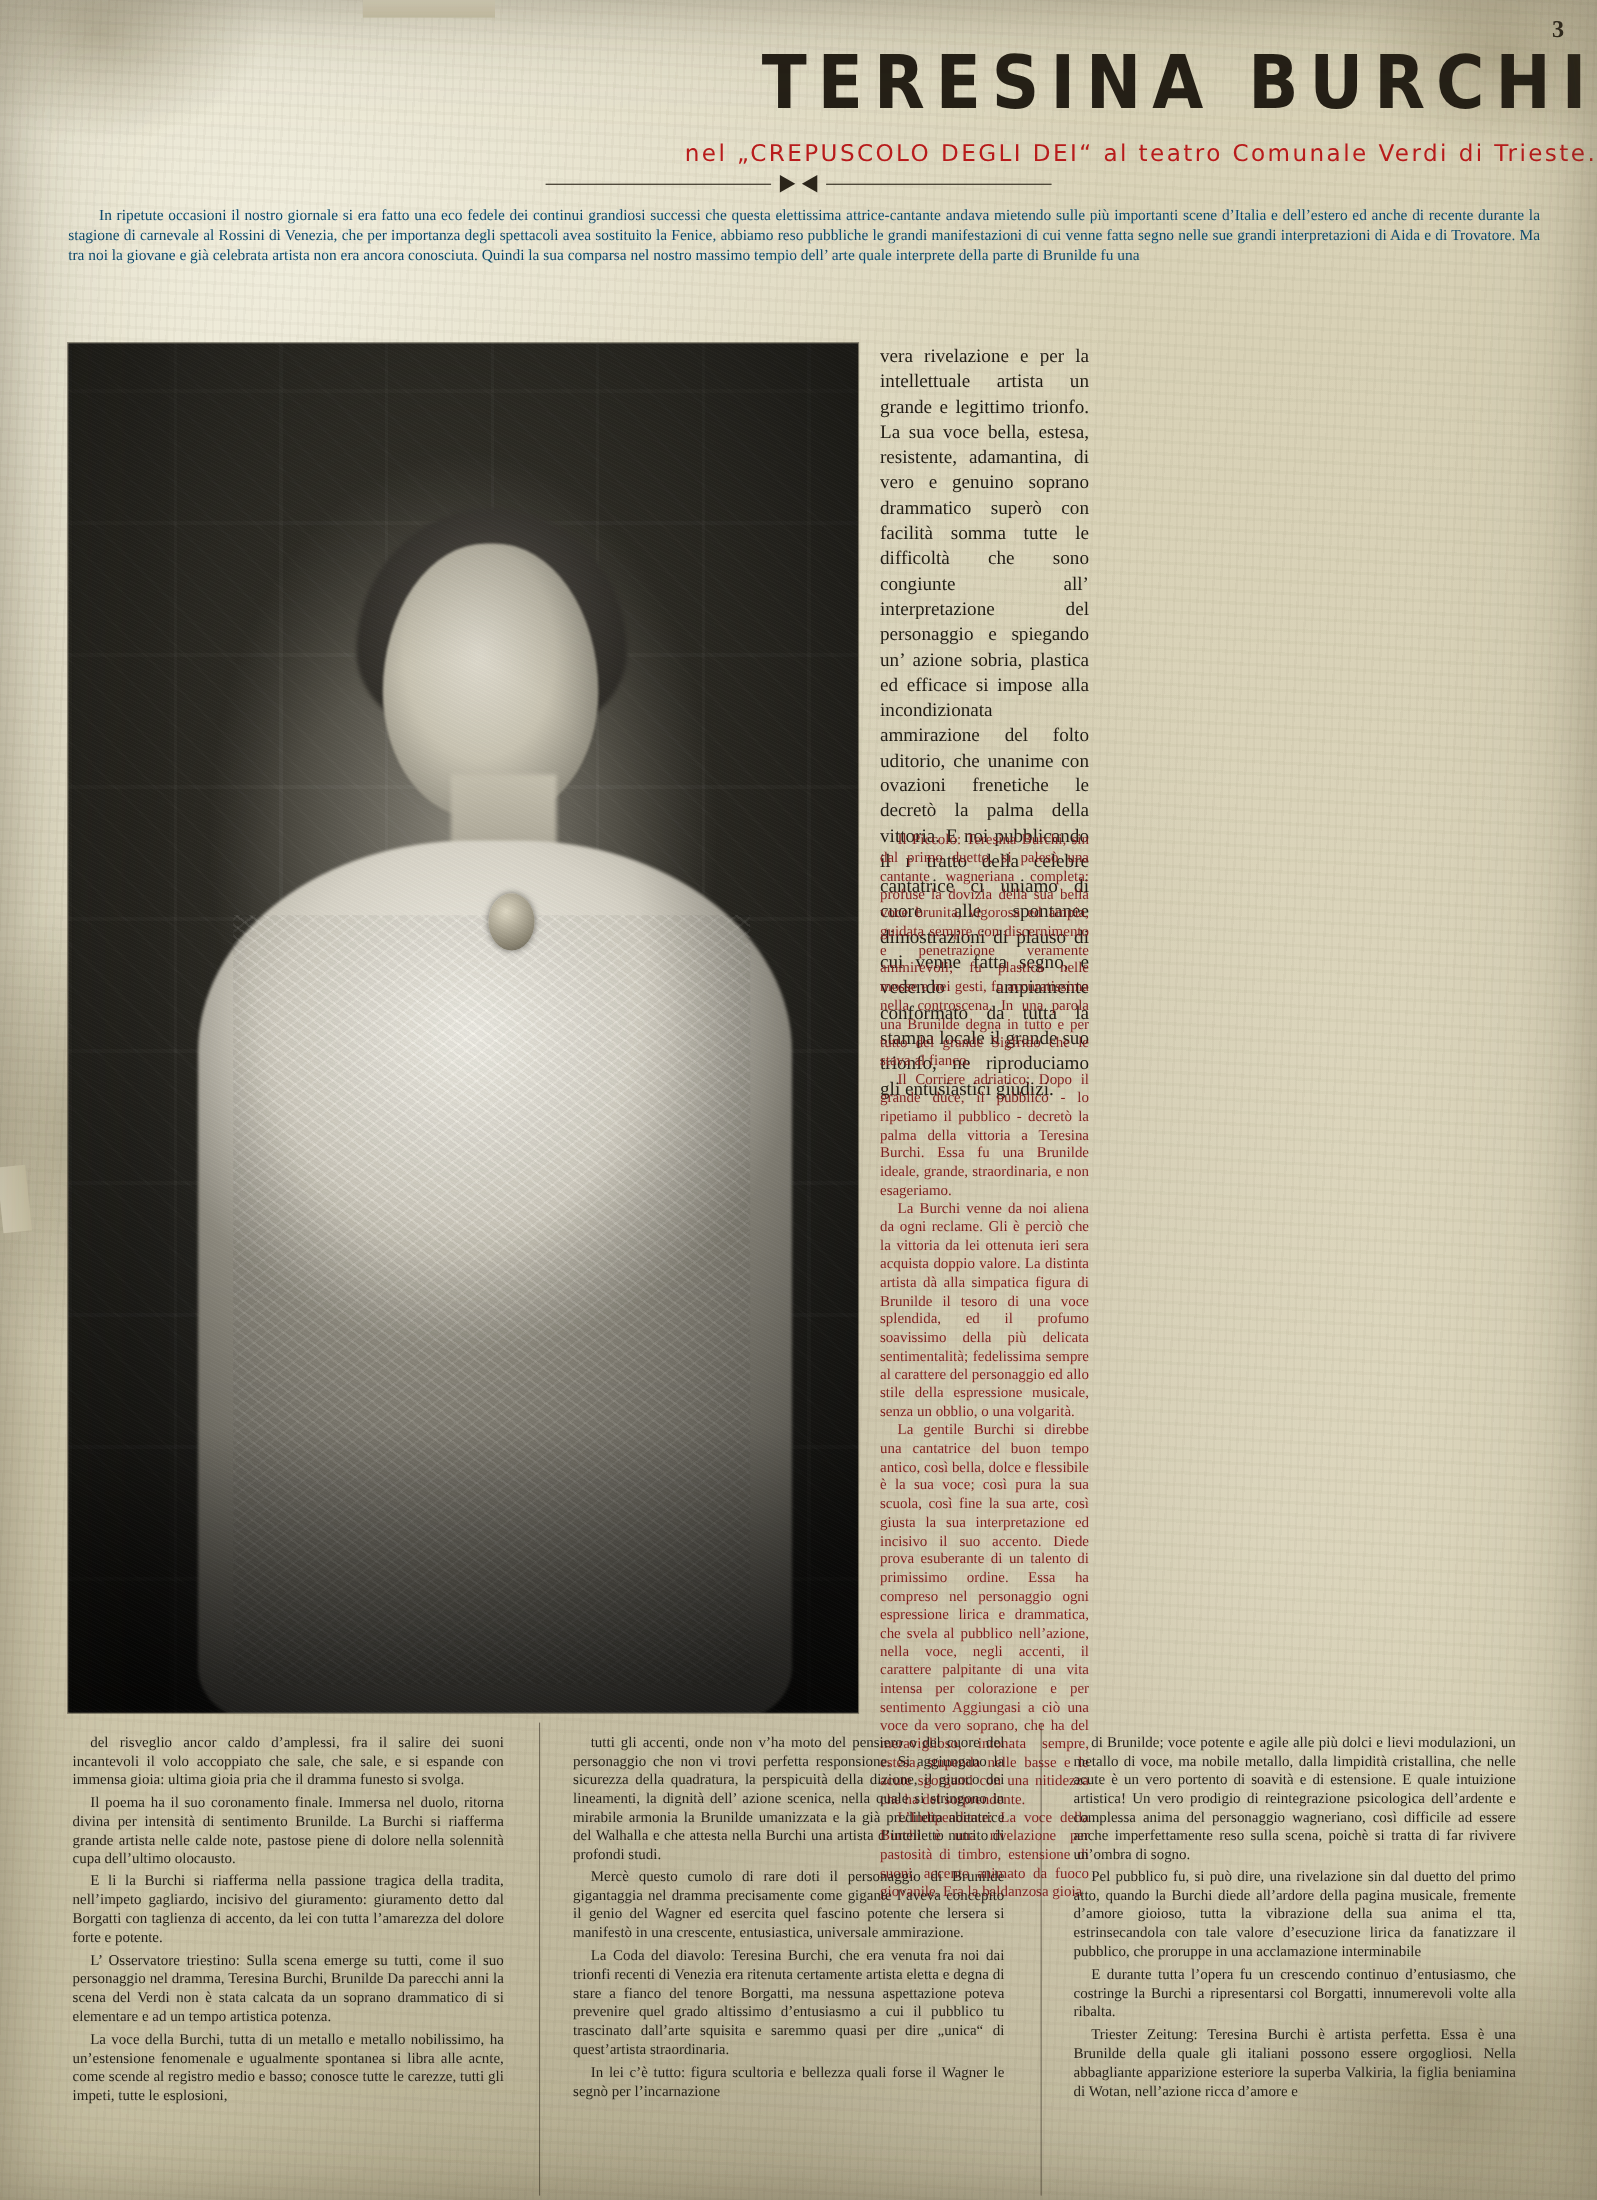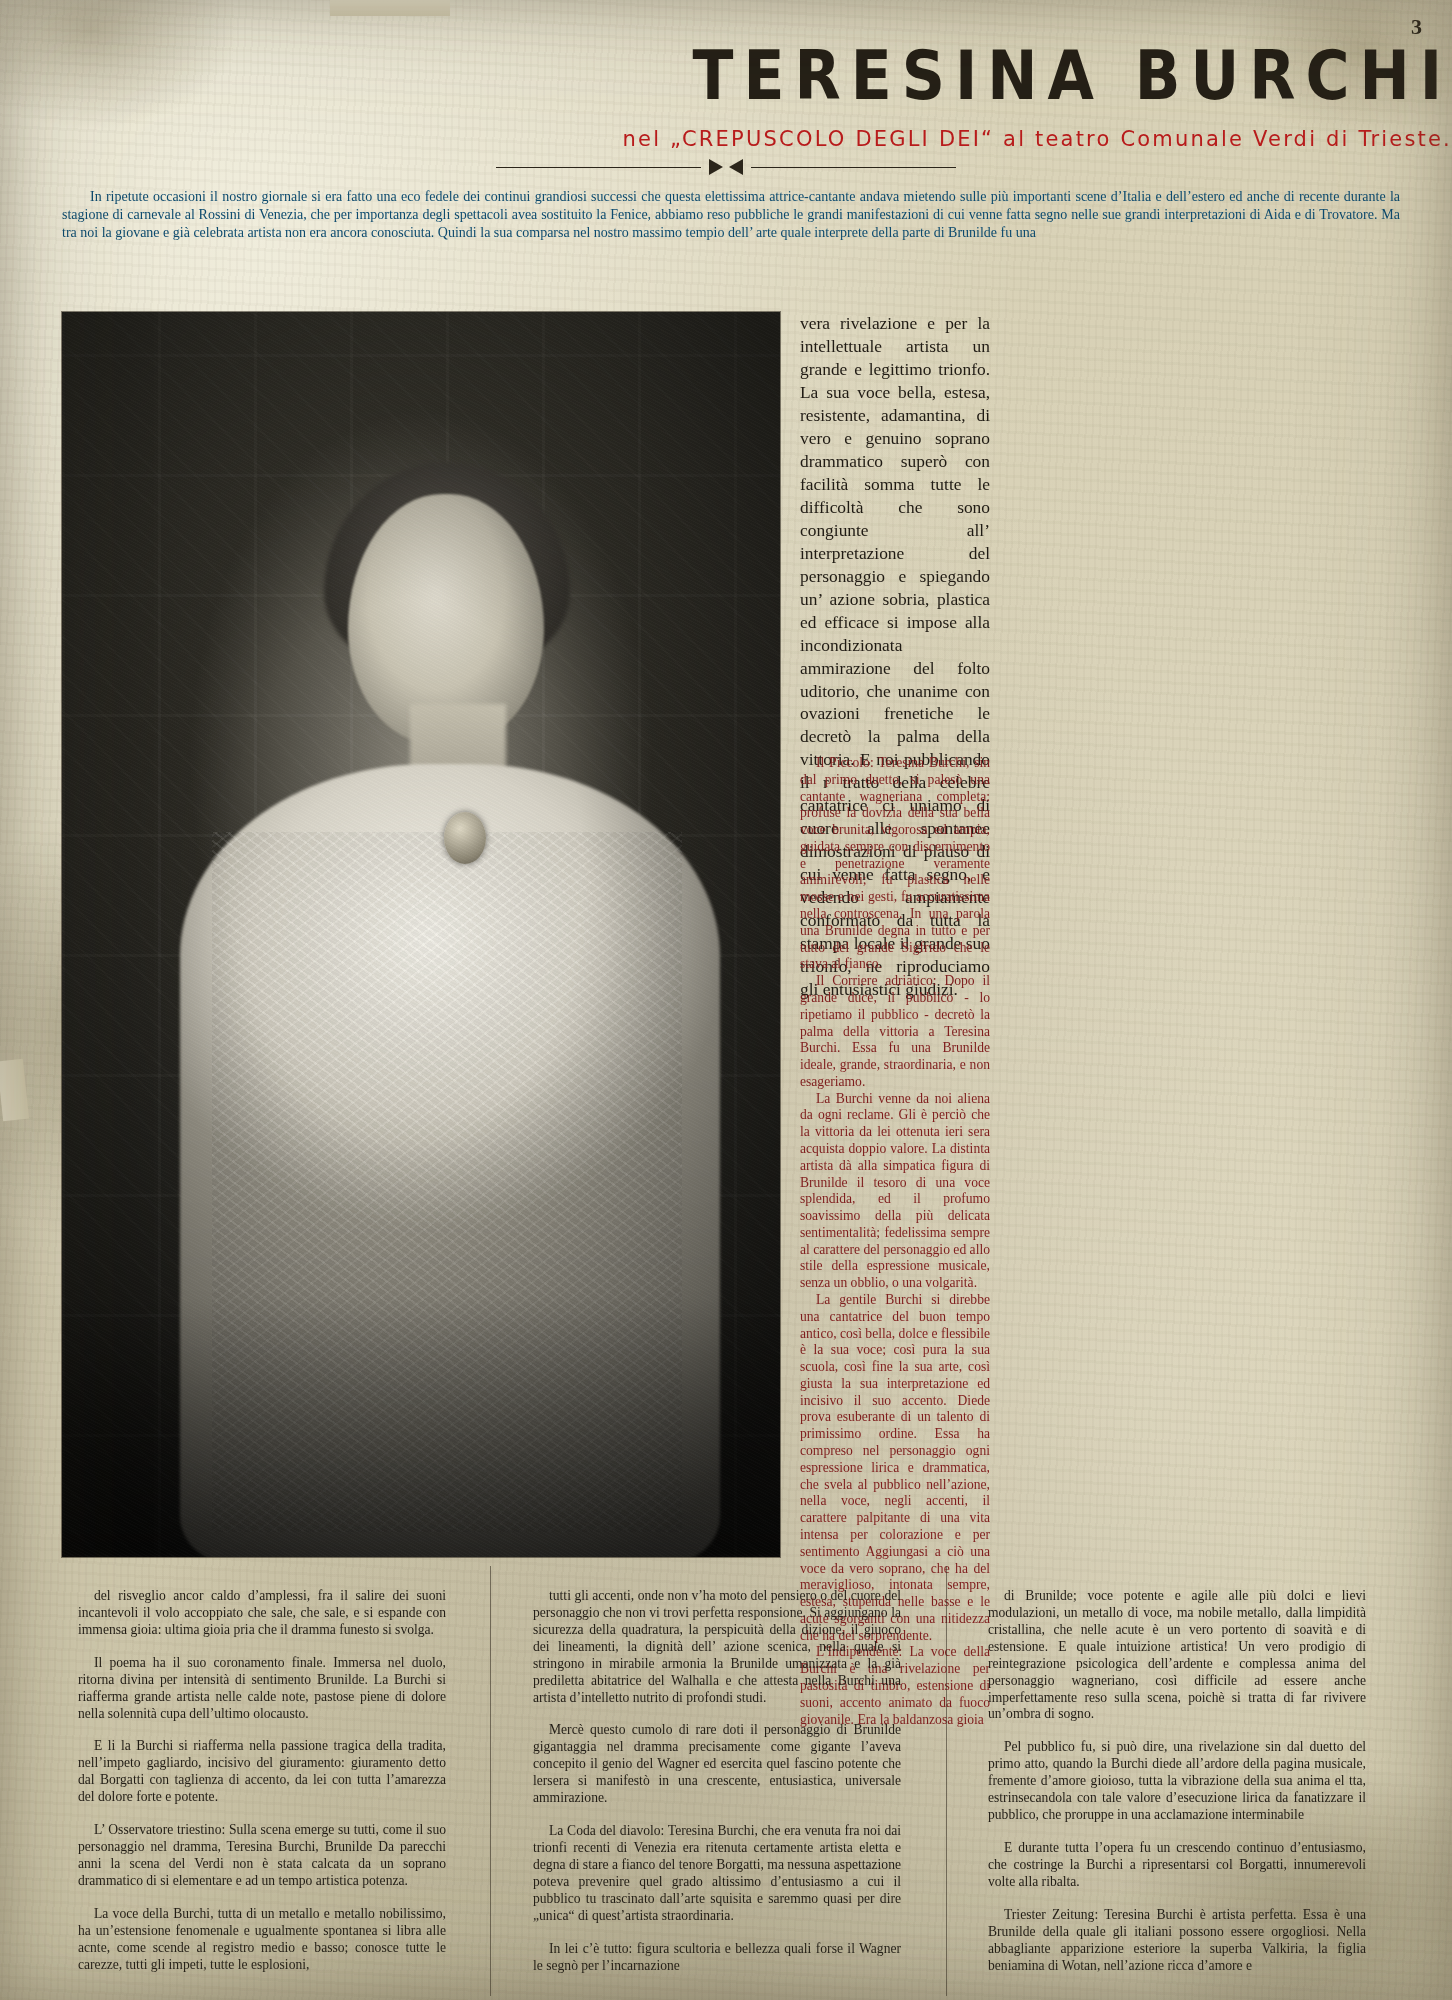--- a/index.html
+++ b/index.html
@@ -279,21 +279,21 @@
   }
   .bcol {
     position: absolute;
     top: 0;
     width: 400px;
     font-size: 13.6px;
     line-height: 1.245;
     text-align: justify;
     color: #221d16;
   }
-  .bcol p { margin: 16px; text-indent: 16px; }
+  .bcol p { margin: 4px; text-indent: 16px; }
   .bcol1 { left: 0; }
   .bcol2 { left: 455px; }
   .bcol3 { left: 910px; width: 410px; }
   .vrule {
     position: absolute;
     top: -6px;
     width: 1px;
     height: 430px;
     background: rgba(45,38,28,0.55);
   }

